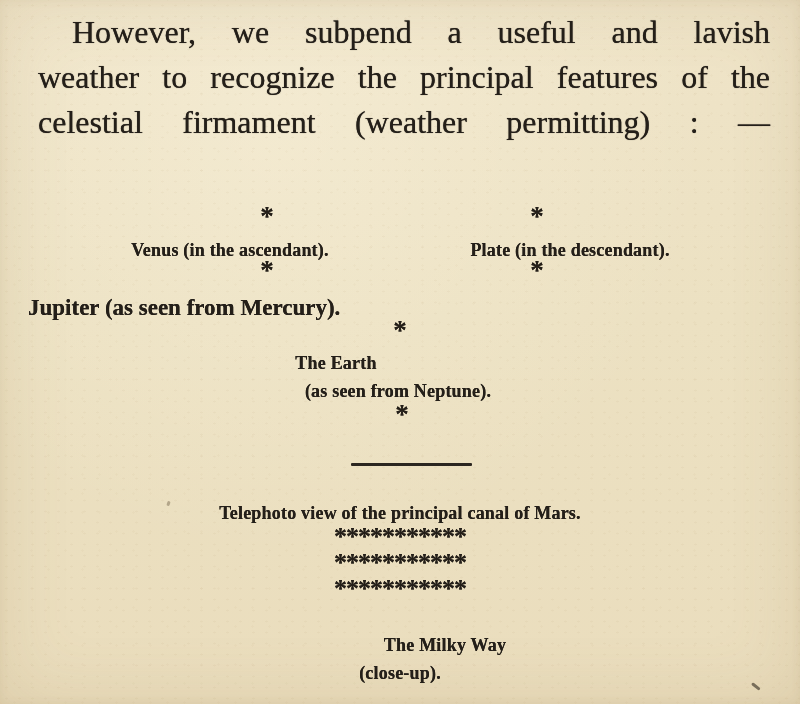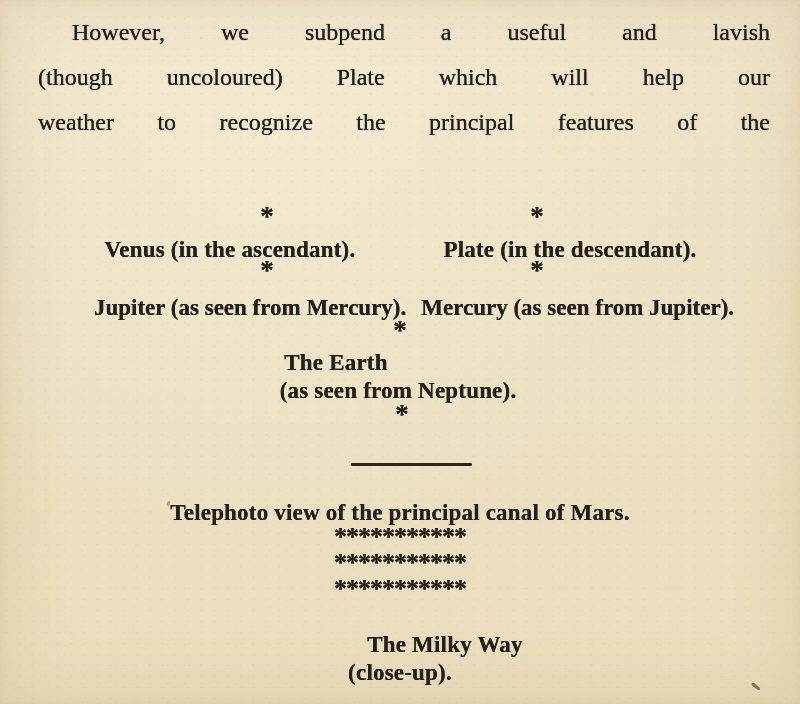--- a/index.html
+++ b/index.html
@@ -33,37 +33,37 @@
     opacity: 0.5;
     pointer-events: none;
   }
 
   
   .para {
     position: absolute;
     left: 38px;
     top: 10px;
     width: 732px;
-    font-size: 24px;
+    font-size: 32px;
     line-height: 45px;
     text-shadow: 0 0 0.7px currentColor;
     font-family: Liberation Serif, serif;
   }
   .pline {
     text-align: justify;
     text-align-last: justify;
     -moz-text-align-last: justify;
     white-space: normal;
   }
   .pline.first { padding-left: 34px; }
 
   
   .cap {
     position: absolute;
-    font-size: 23px;
+    font-size: 18px;
     font-weight: bold;
     line-height: 28px;
     text-align: center;
     letter-spacing: 0.2px;
     text-shadow: 0 0 0.4px currentColor;
   }
   .star {
     position: absolute;
     transform: translateX(-50%);
     font-size: 27px;
@@ -81,21 +81,21 @@
     line-height: 18px;
     letter-spacing: -1px;
     text-shadow: 0 0 0.5px currentColor;
   }
   .jupiter-row {
     position: absolute;
     left: 28px;
     top: 294px;
     width: 772px;
     display: flex;
-    justify-content: center;
+    justify-content: space-between;
     gap: 15px;
     font-size: 23px;
     font-weight: bold;
     line-height: 28px;
     text-shadow: 0 0 0.4px currentColor;
     white-space: nowrap;
   }
   .rule {
     position: absolute;
     left: 351px;
@@ -128,36 +128,35 @@
     transform: rotate(20deg);
   }
 </style>
 </head>
 <body>
 
 <div class="page">
 
   <div class="para">
     <div class="pline first">However, we subpend a useful and lavish</div>
-    <div class="pline">(though uncoloured) Plate which will help our</div>
     <div class="pline">weather to recognize the principal features of the</div>
+    <div class="pline">celestial firmament (weather permitting) : —</div>
   </div>
 
   <span class="star" style="left:267px; top:206px;">*</span>
   <span class="star" style="left:537px; top:206px;">*</span>
 
   <div class="cap" style="left:70px; top:236px; width:320px;">Venus (in the ascendant).</div>
   <div class="cap" style="left:410px; top:236px; width:320px;">Plate (in the descendant).</div>
 
   <span class="star" style="left:267px; top:260px;">*</span>
   <span class="star" style="left:537px; top:260px;">*</span>
 
   <div class="jupiter-row">
     <span>Jupiter (as seen from Mercury).</span>
-    <span>Mercury (as seen from Jupiter).</span>
   </div>
 
   <span class="star" style="left:400px; top:320px;">*</span>
 
   <div class="cap" style="left:0; top:349px; width:672px;">The Earth</div>
   <div class="cap" style="left:0; top:377px; width:796px;">(as seen from Neptune).</div>
   <span class="star" style="left:402px; top:404px;">*</span>
 
   <div class="rule"></div>
 

